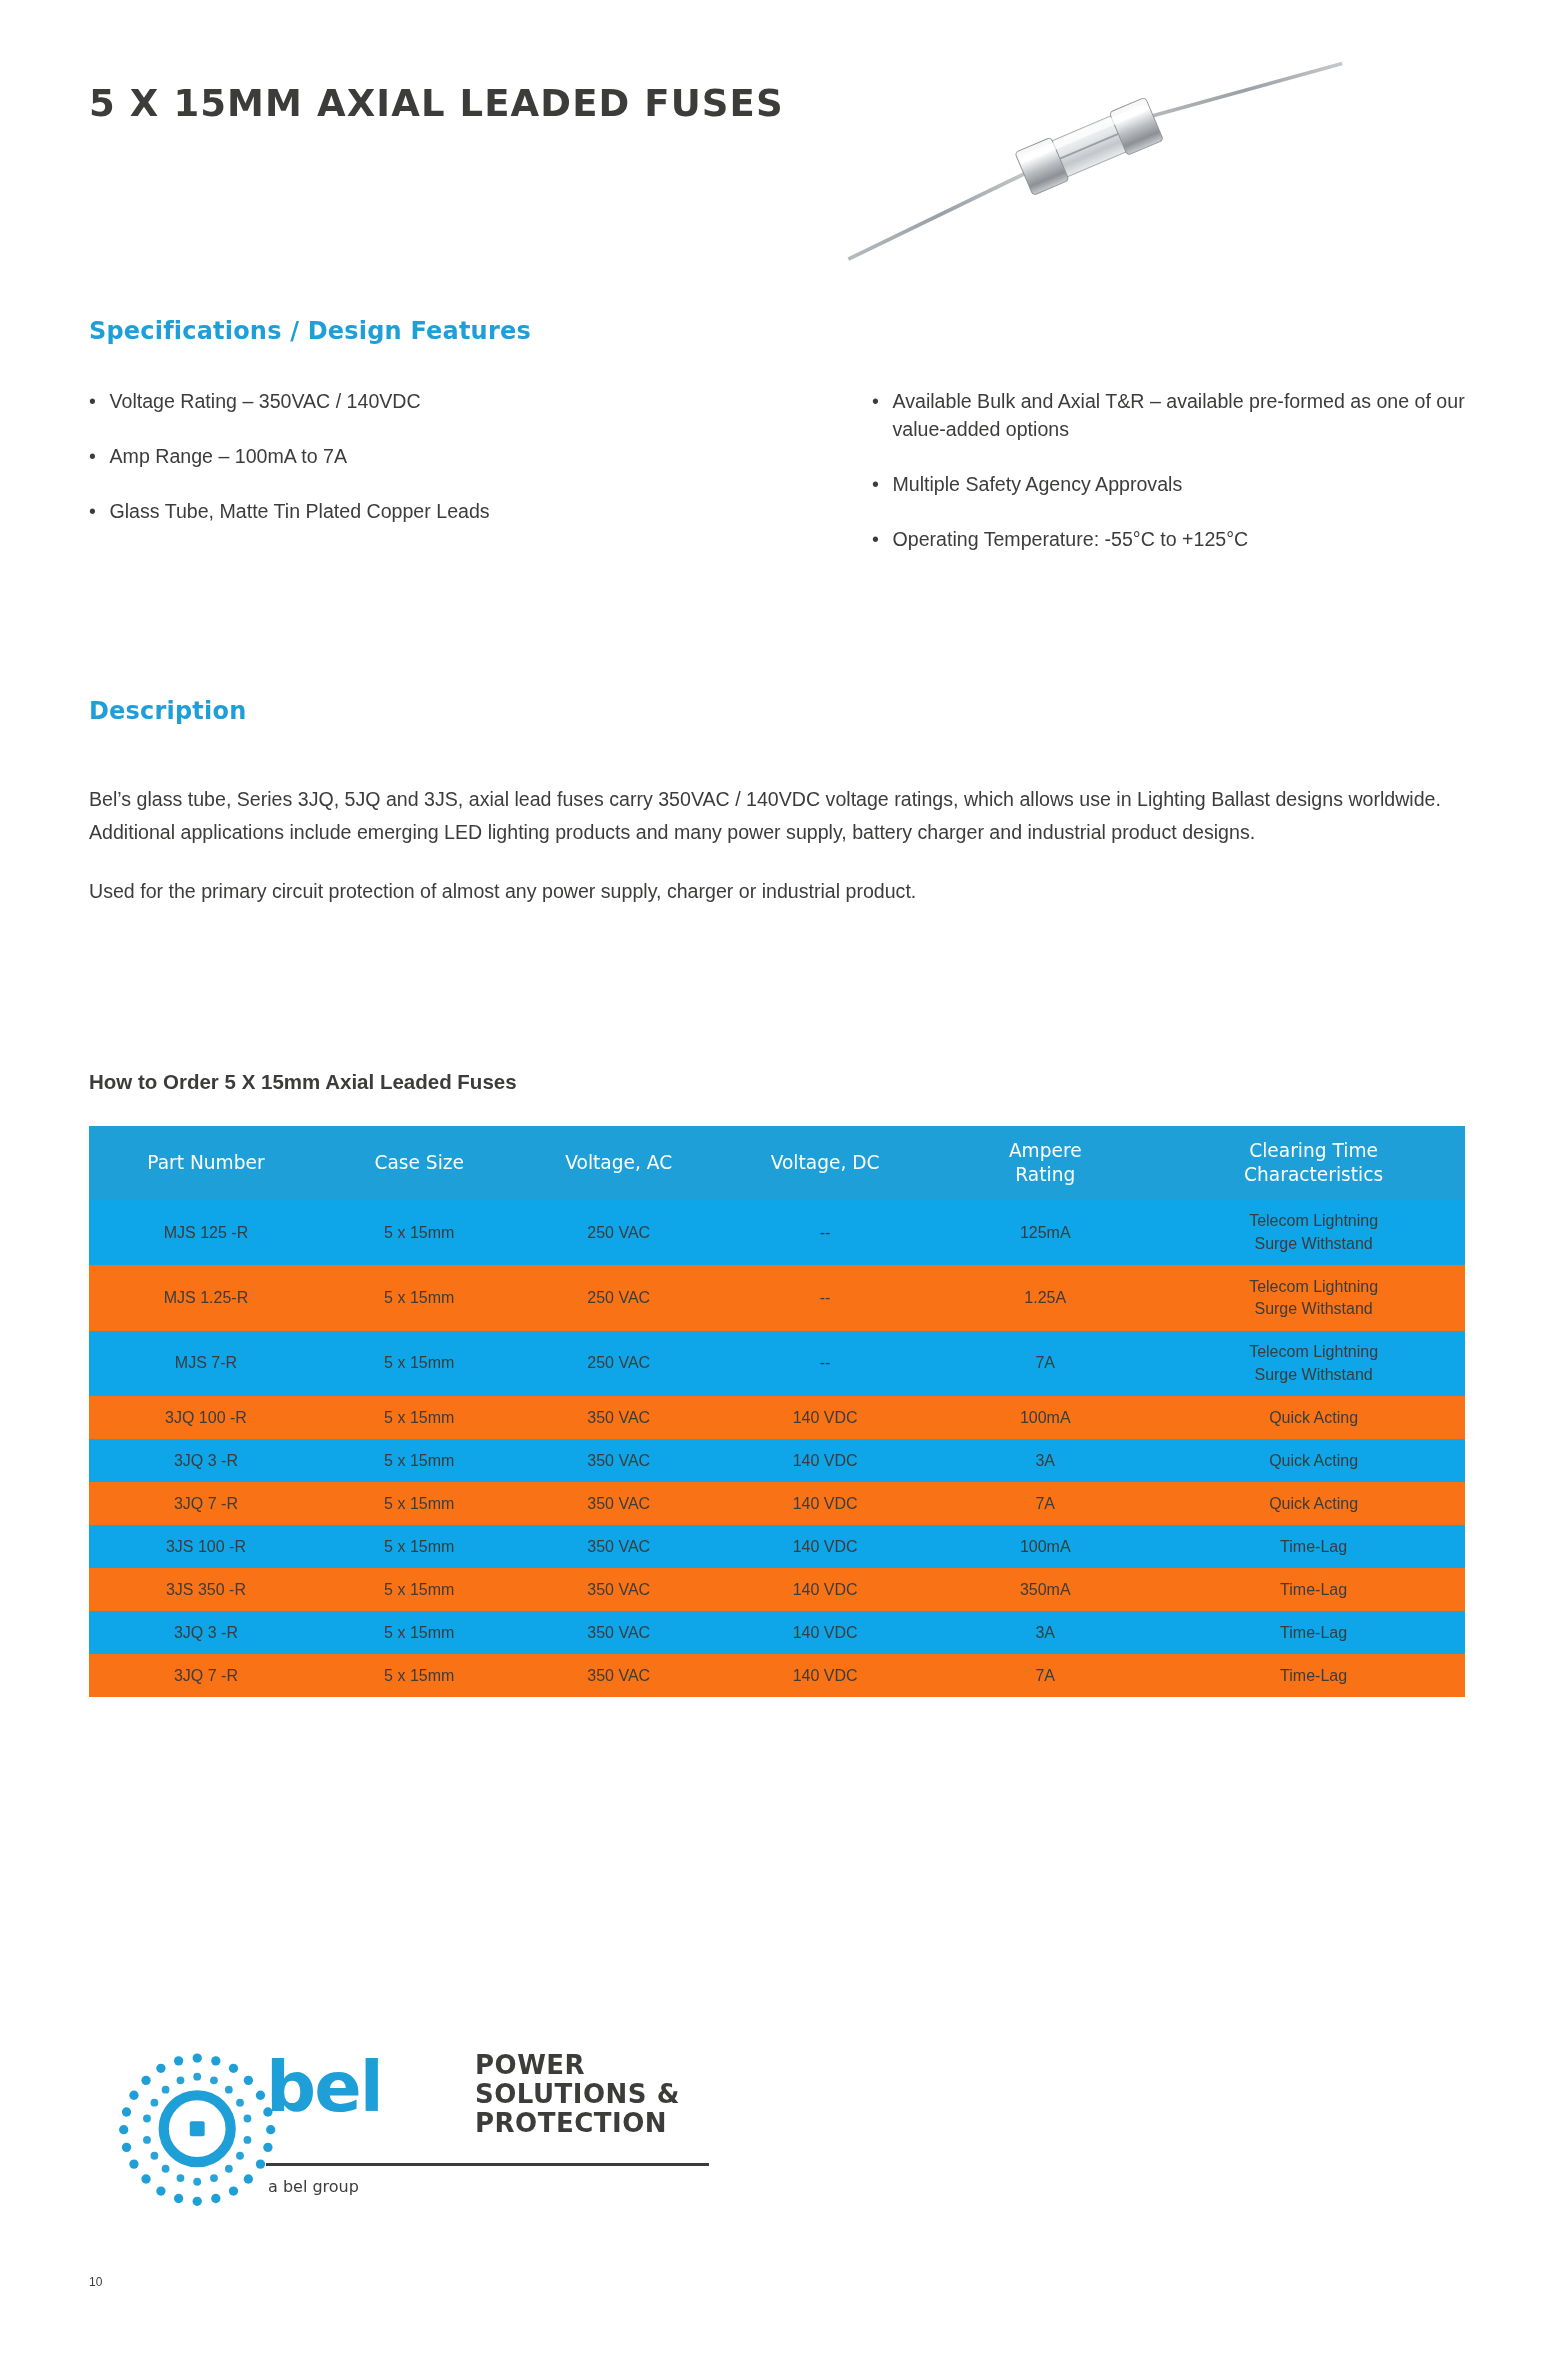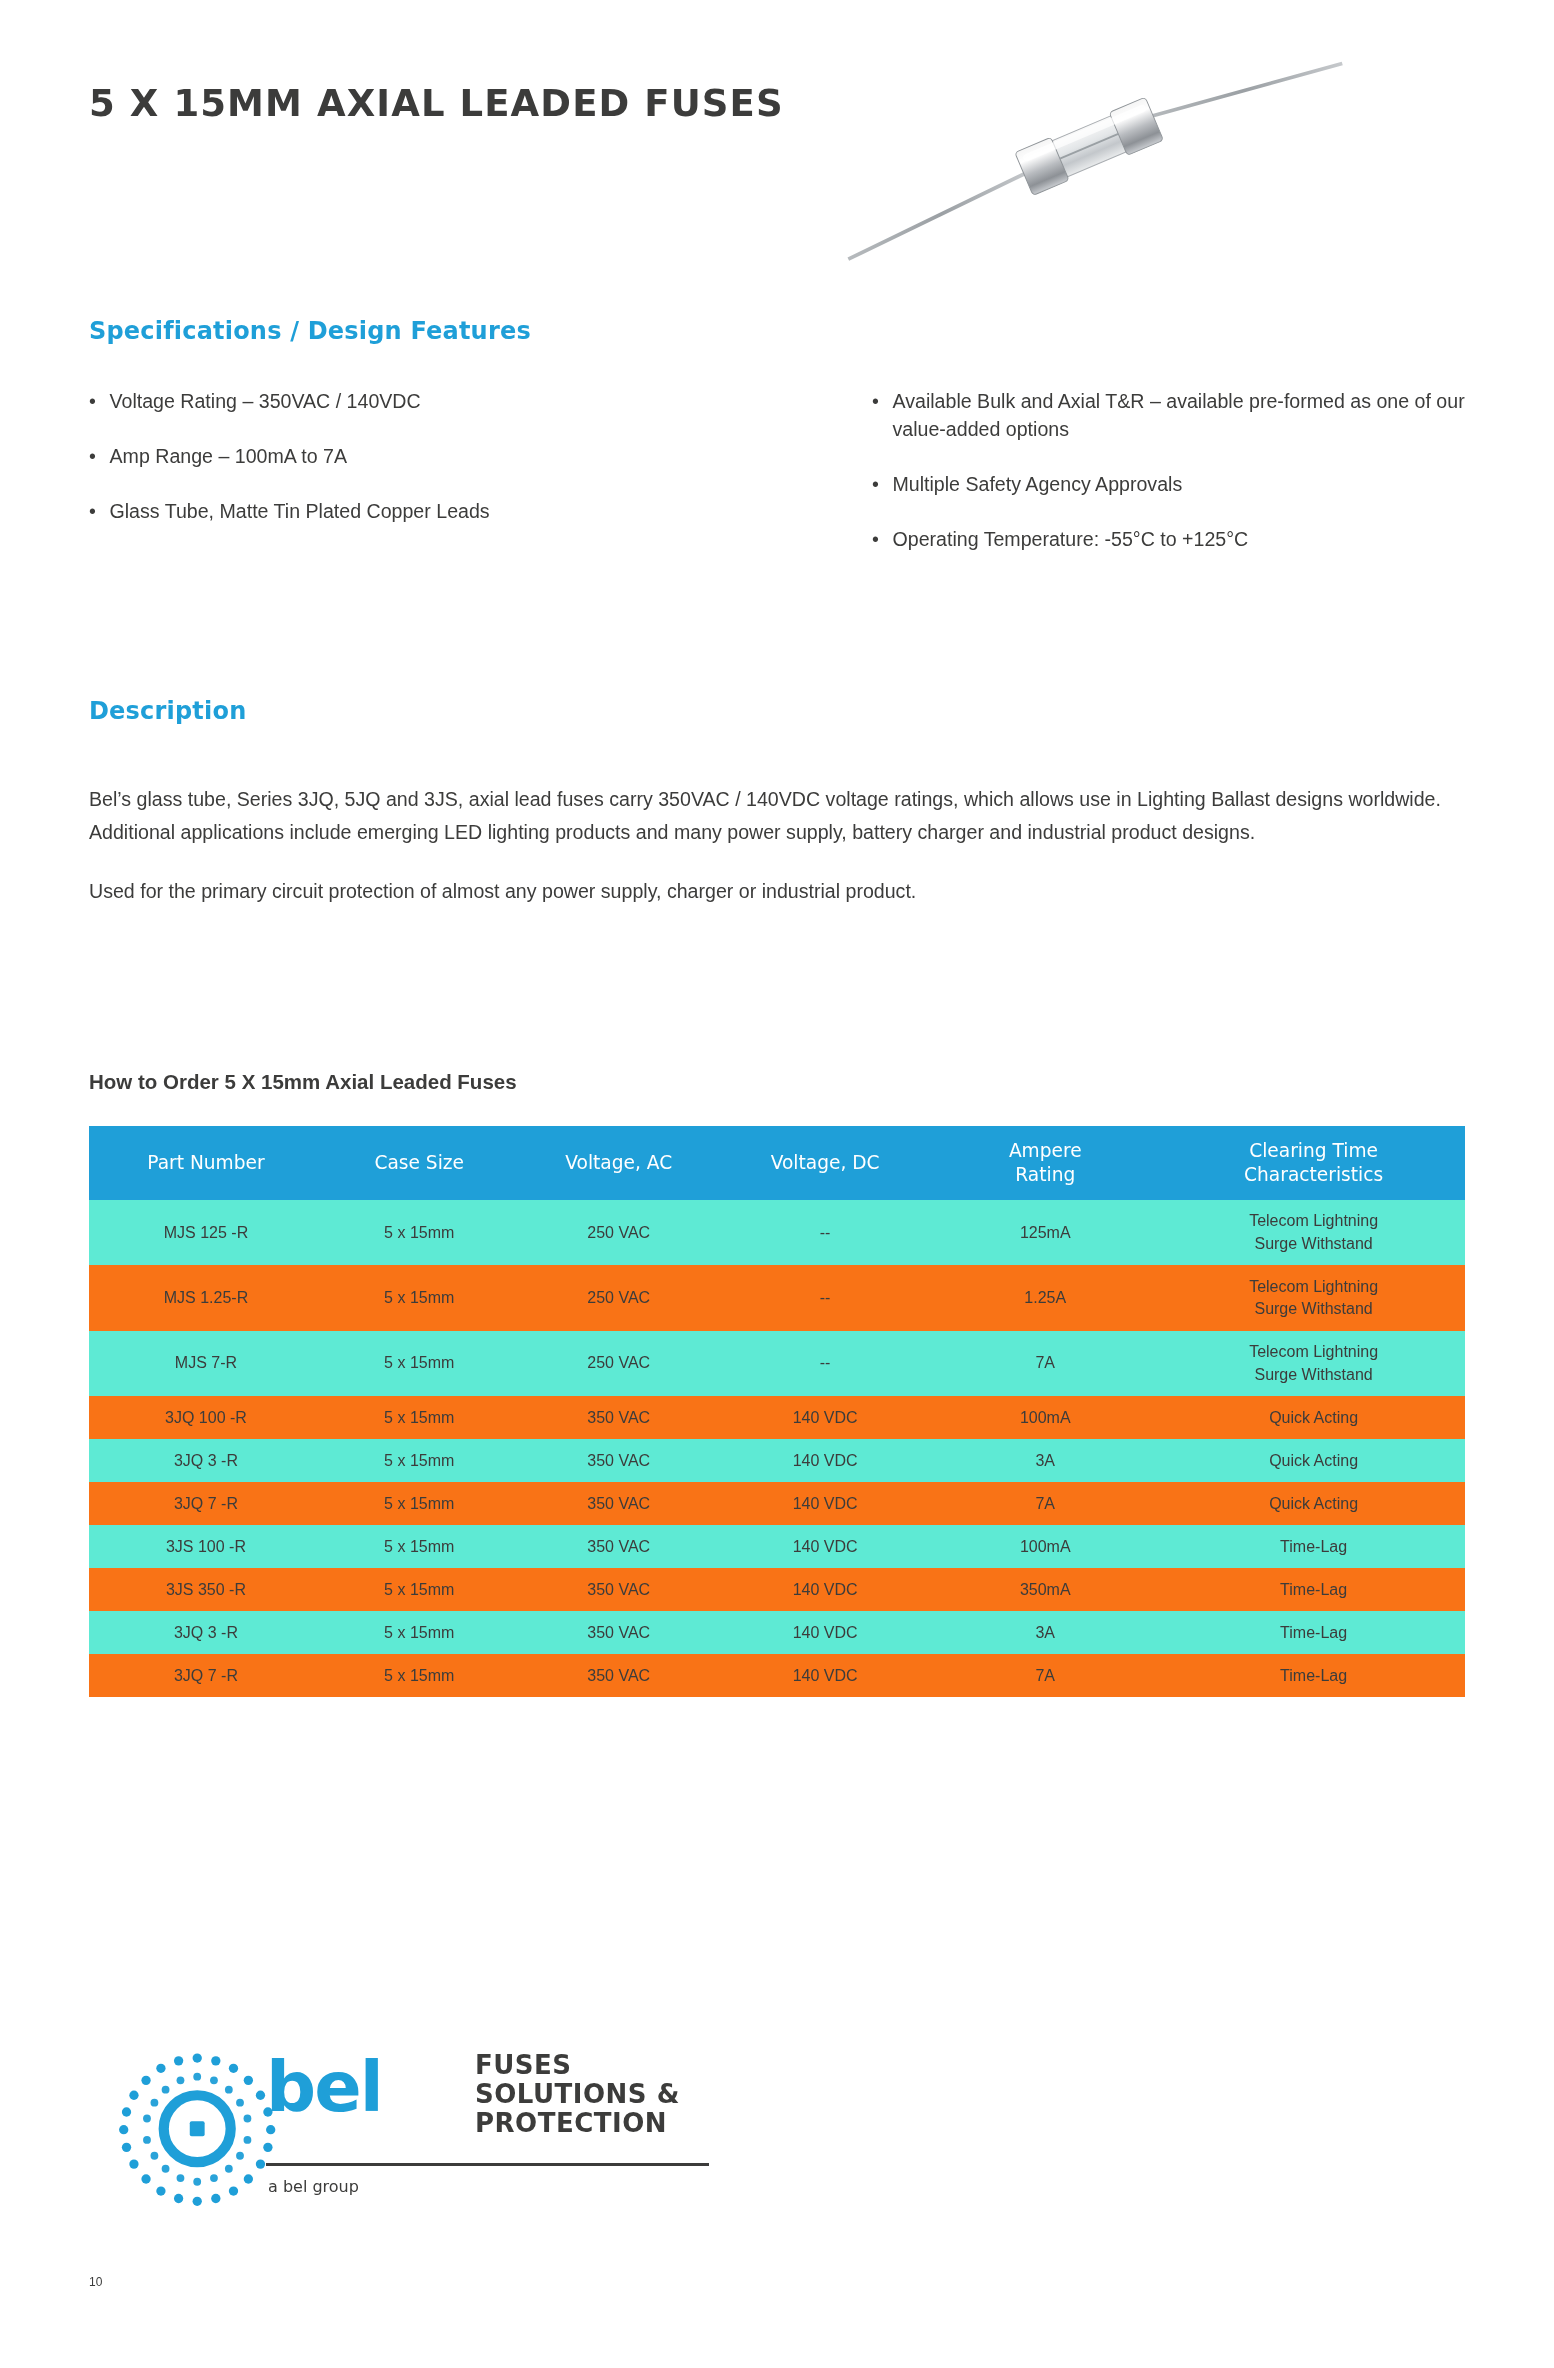--- a/index.html
+++ b/index.html
@@ -134,21 +134,21 @@
     line-height: 24px;
     font-family: "DejaVu Sans", sans-serif;
   }
   .order-table tbody td {
     text-align: center;
     padding: 10.3px 5.6px;
     line-height: 22.4px;
     color: #3c3c3b;
     font-size: 16px;
   }
-  .order-table tbody tr.odd  { background: #5eead4; }
+  .order-table tbody tr.odd  { background: #0ea5e9; }
   .order-table tbody tr.even { background: #f97316; }
   .col-part  { width: 17%; }
   .col-case  { width: 14%; }
   .col-vac   { width: 15%; }
   .col-vdc   { width: 15%; }
   .col-amp   { width: 17%; }
   .col-clear { width: 22%; }
   .two-line { line-height: 20.5px; }
 
   
@@ -449,21 +449,21 @@
             <circle cx="94" cy="157" r="4.2"></circle>
           <circle cx="112" cy="161" r="4.2"></circle>
         </g>
         <rect x="104" y="96" width="16" height="16" rx="2"></rect>
       </g>
     </svg>
   </div>
 
   <div class="logo-text-bel">bel</div>
   <div class="logo-lines">
-    <div>FUSES</div>
+    <div>POWER</div>
     <div>SOLUTIONS &amp;</div>
     <div>PROTECTION</div>
   </div>
   <div class="logo-rule"></div>
   <div class="logo-tagline">a bel group</div>
 
   <div class="page-number">10</div>
 
 </div>
 

